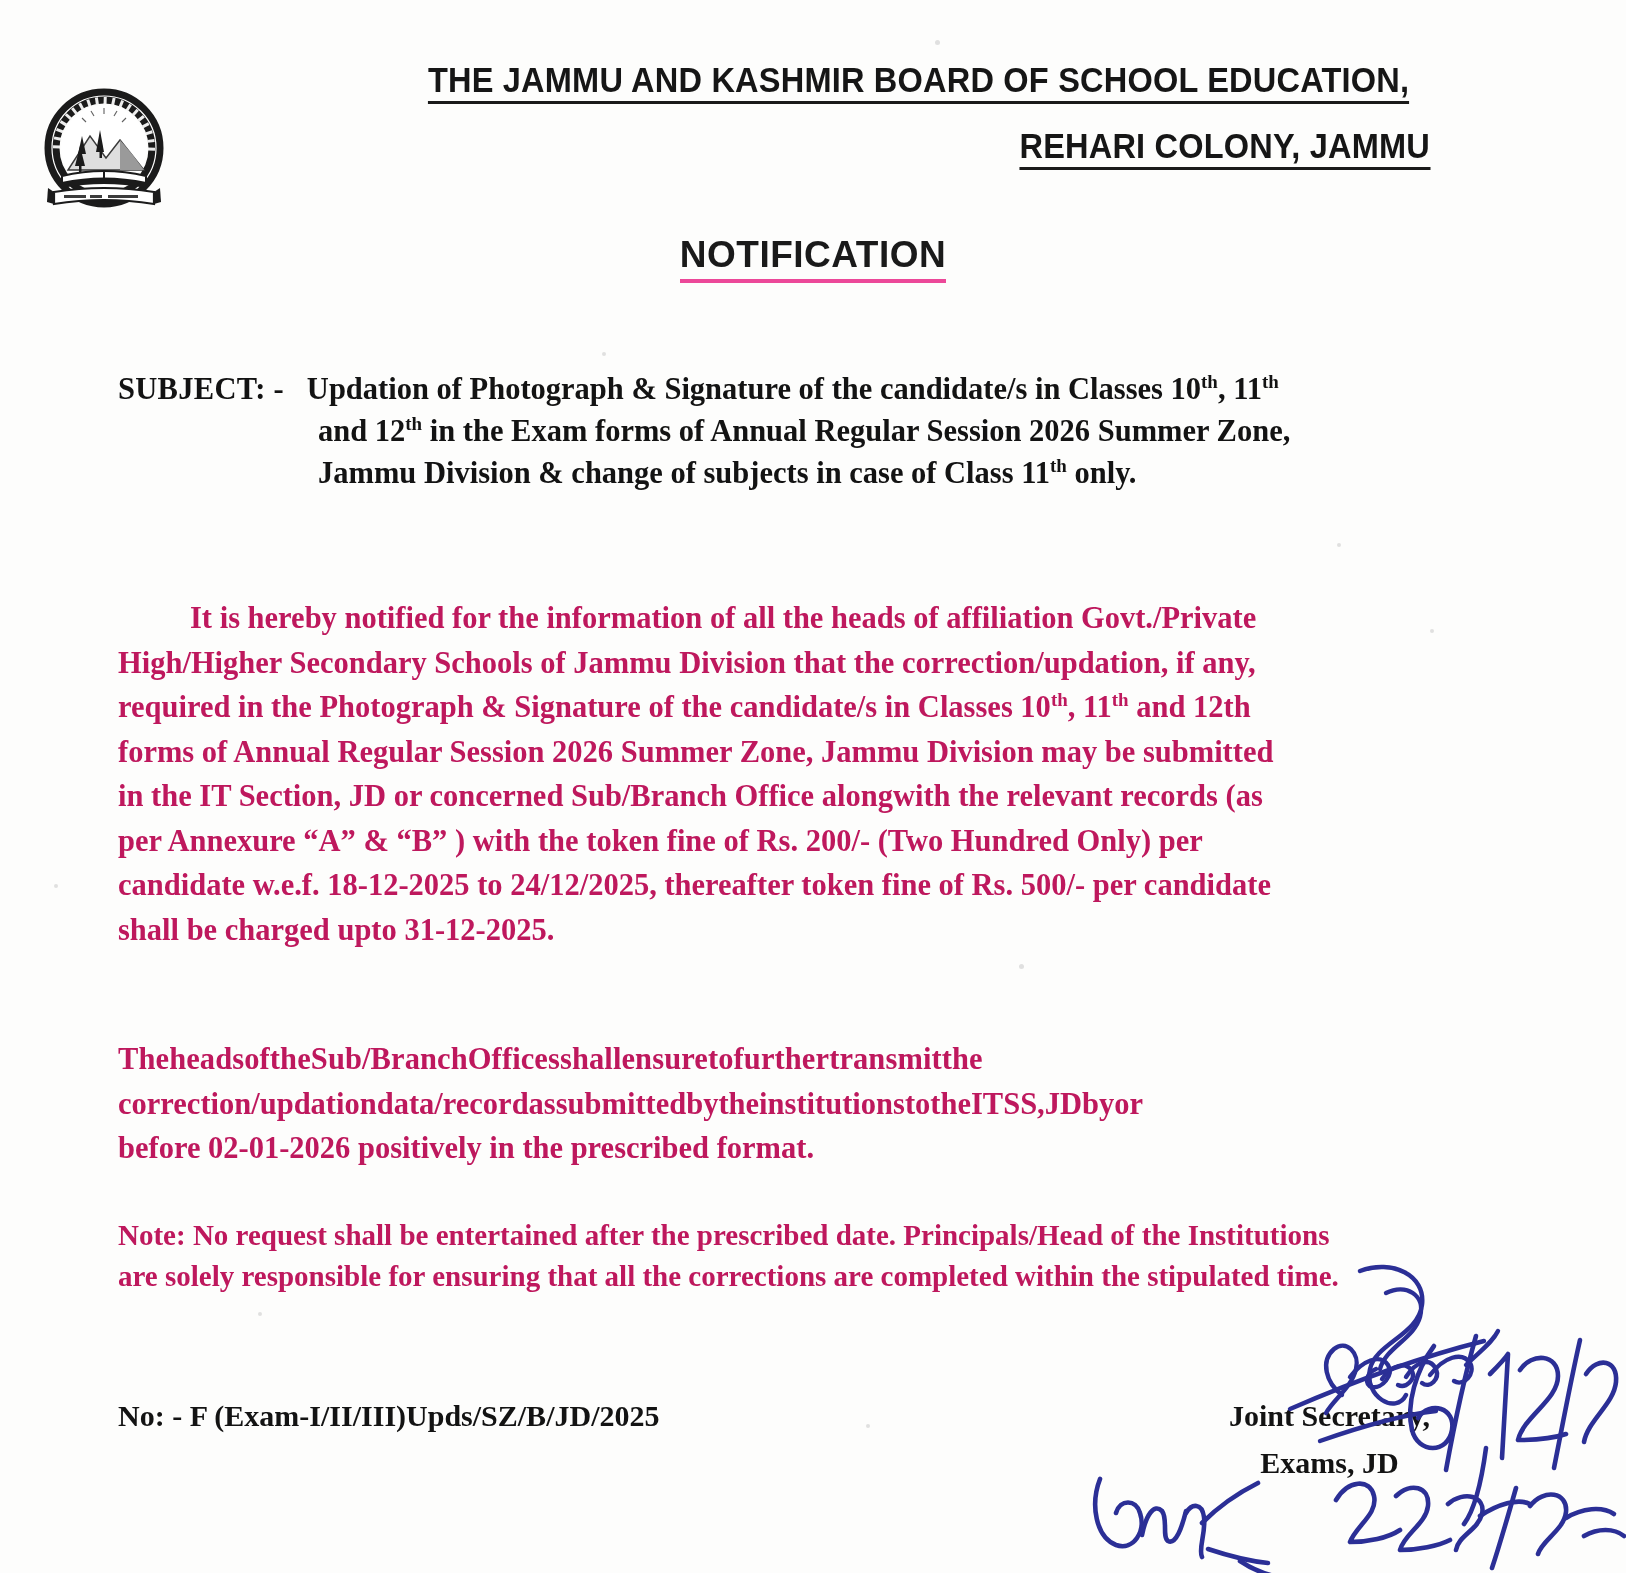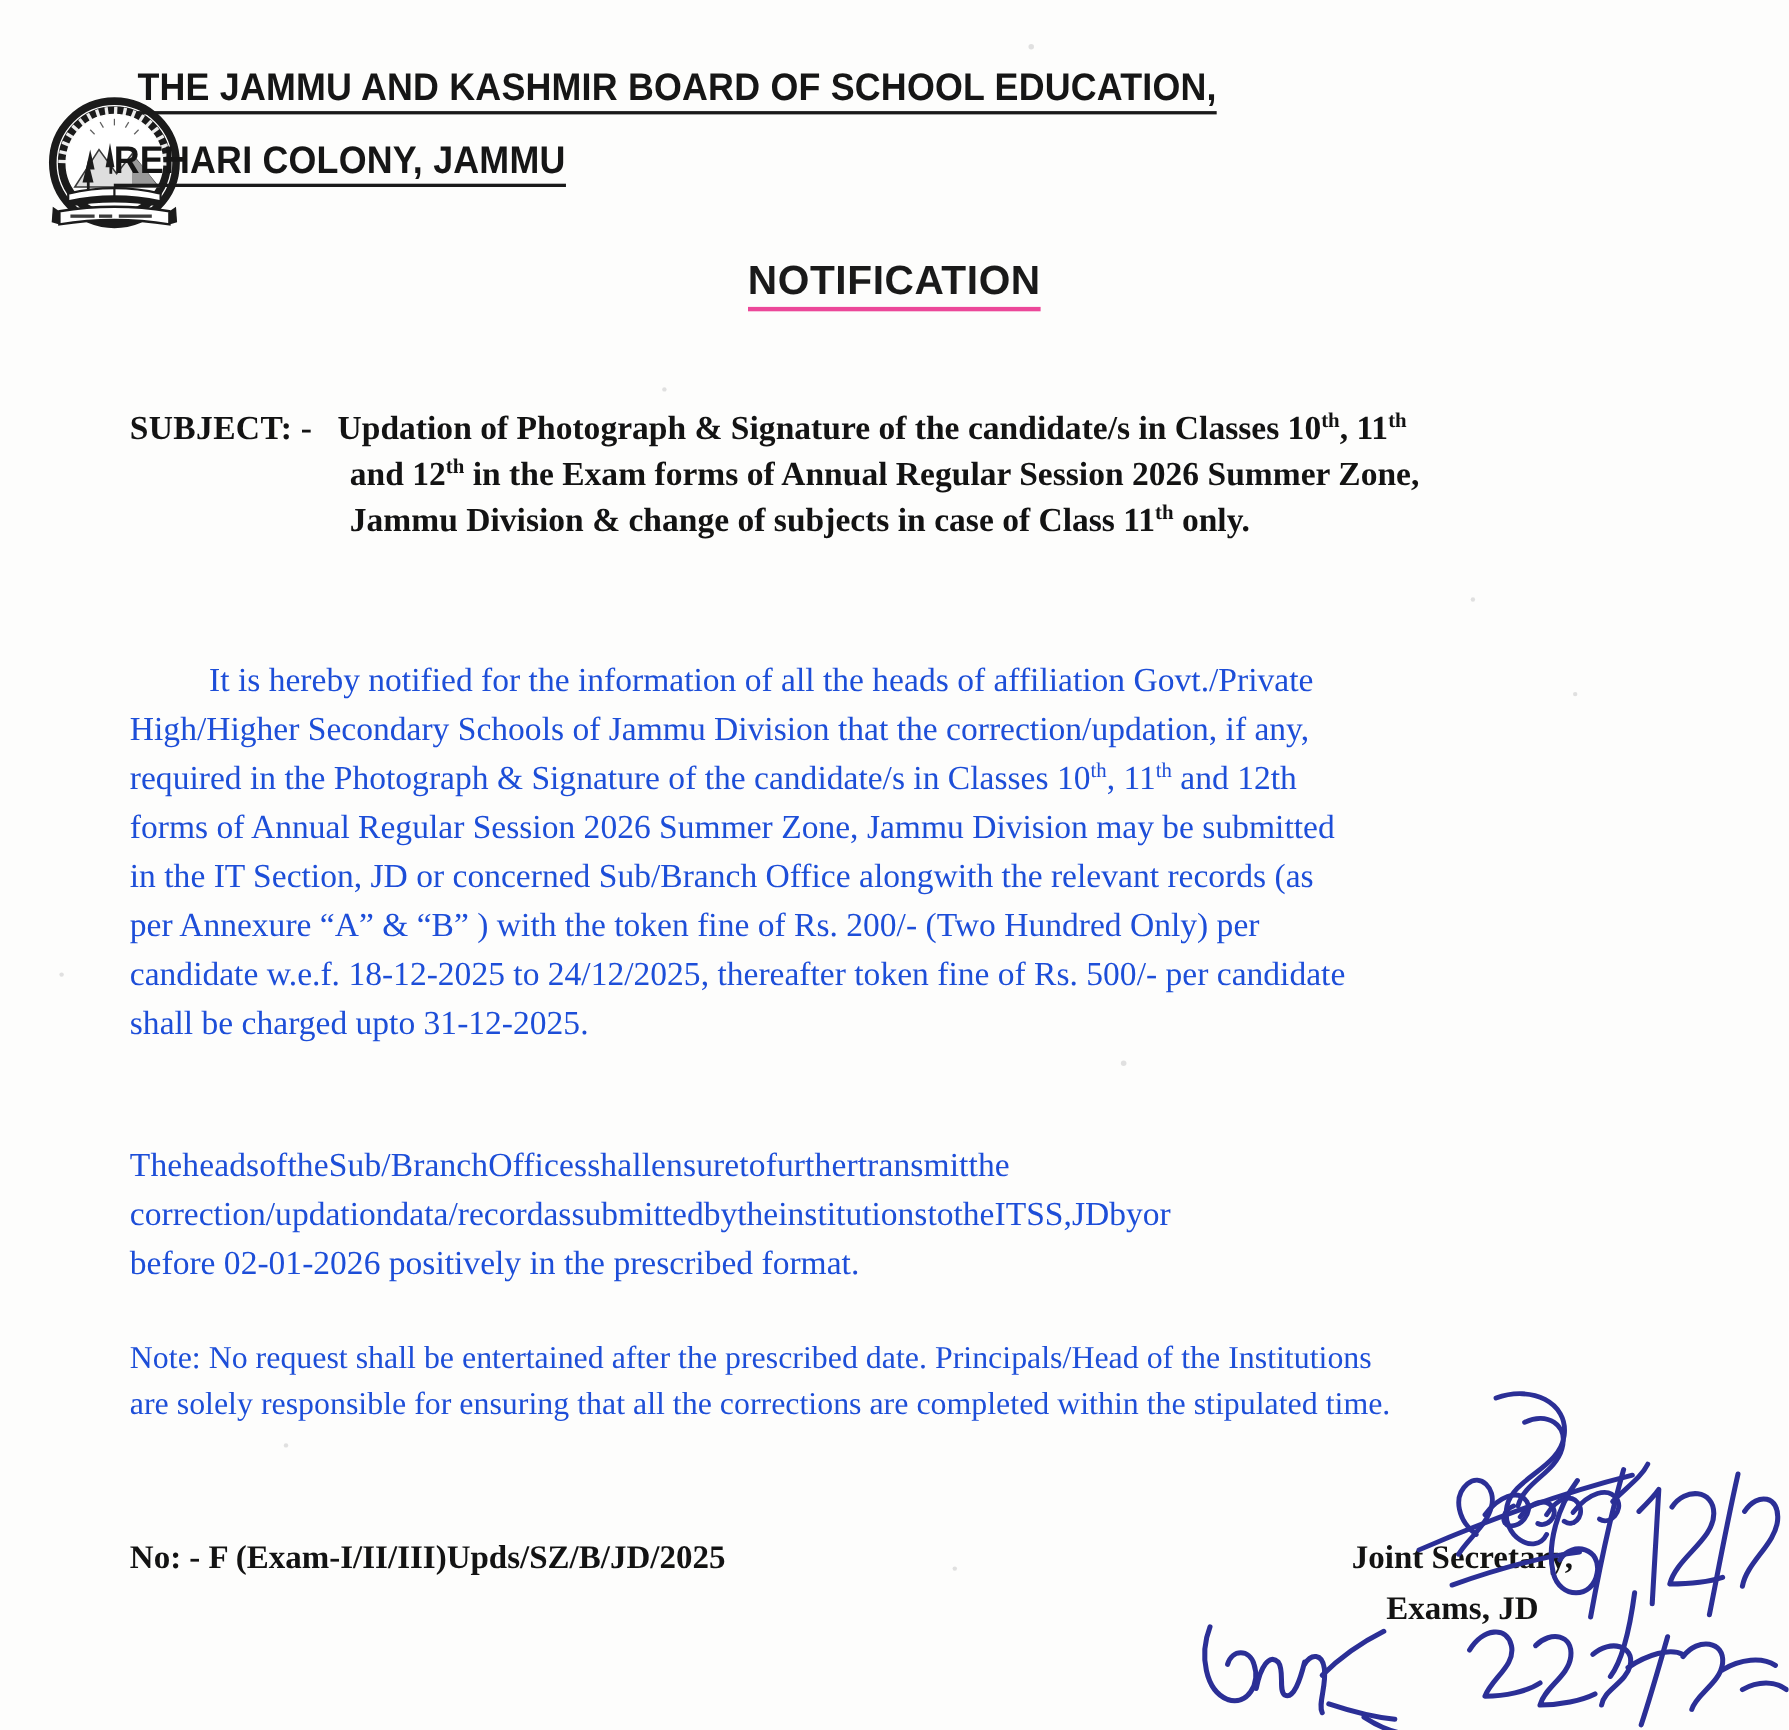--- a/index.html
+++ b/index.html
@@ -30,24 +30,23 @@
     width: 1626px;
   }
   .logo {
     position: absolute;
     left: 28px;
     top: 22px;
     width: 152px;
     height: 140px;
   }
   .org-lines {
-    text-align: left;
+    text-align: right;
     padding-left: 40px;
     padding-right: 180px;
-    margin-left: 48px;
   }
   .org-line {
     font-family: "Liberation Sans", "DejaVu Sans", sans-serif;
     font-weight: bold;
     font-size: 35px;
     letter-spacing: 0.2px;
     line-height: 1.0;
     color: #161616;
     display: inline-block;
     border-bottom: 3px solid #1a1a1a;
@@ -95,24 +94,24 @@
     font-size: 0.62em;
     vertical-align: super;
     line-height: 0;
     margin-top: 44px;
   }
 
   .para {
     position: absolute;
     left: 118px;
     width: 1320px;
-    font-weight: normal;
+    font-weight: bold;
     font-size: 30.5px;
     line-height: 44.5px;
-    color: #1d4ed8;
+    color: #be185d;
     text-align: justify;
     text-justify: inter-word;
   }
   .para > span { display: block; }
   .para-main { top: 596px; }
   .para-main .first { text-indent: 72px; }
 
   .para-heads { top: 1037px; }
   .para-note  { top: 1215px; font-size: 29px; line-height: 41px; }
 

